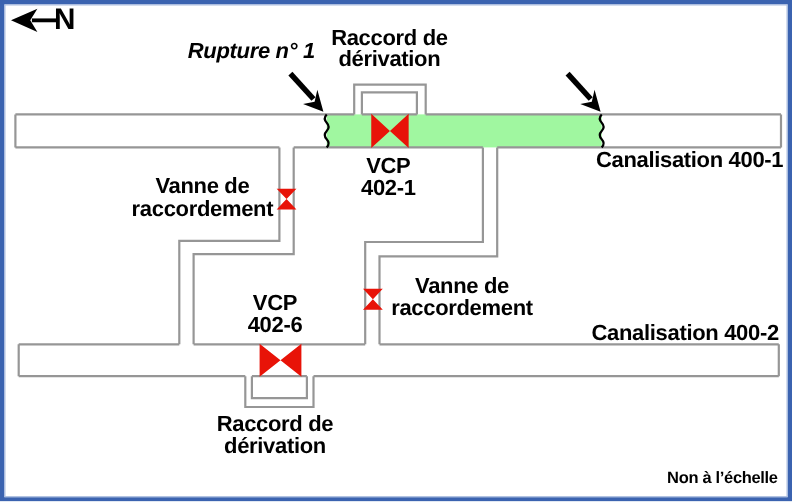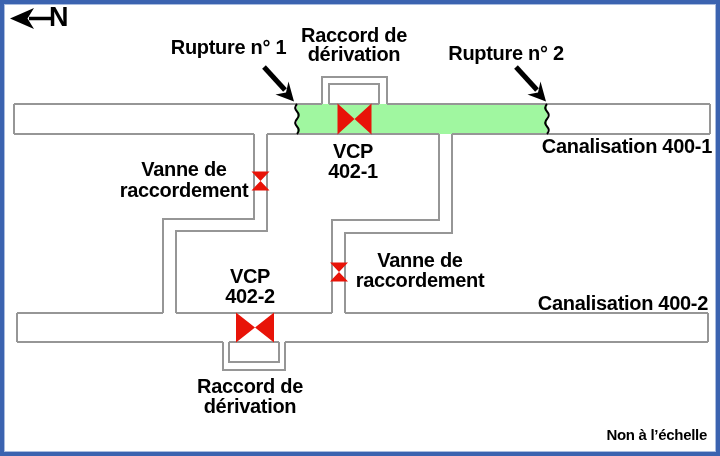--- a/index.html
+++ b/index.html
@@ -64,49 +64,48 @@
       <polygon class="arrow-head" points="294,101.5 275.5,94.5 286,92.5 288.5,81.5"></polygon>
     </g>
     <g>
       <path class="arrow-shaft" stroke-width="5" d="M516,67 L537,90"></path>
       <polygon class="arrow-head" points="546,101.5 527.5,94.5 538,92.5 540.5,81.5"></polygon>
     </g>
   </svg>
 
   <div class="lbl left" style="left:49px;top:4px;font-size:27px;line-height:27px;">N</div>
 
-  <div class="lbl" style="left:146px;top:37px;width:165px;">Rupture n° 1</div>
+  <div class="lbl" style="left:146px;top:37px;width:165px;font-style:italic;">Rupture n° 1</div>
 
   <div class="lbl" style="left:274px;top:26px;width:160px;line-height:19px;">
     <span class="ln">Raccord de</span>
     <span class="ln">dérivation</span>
   </div>
 
-  <div class="lbl" style="left:424px;top:43px;width:164px;">Rupture n° 2</div>
 
   <div class="lbl right" style="right:8px;top:136px;">Canalisation 400-1</div>
 
   <div class="lbl" style="left:94px;top:159px;width:180px;line-height:21px;">
     <span class="ln">Vanne de</span>
     <span class="ln">raccordement</span>
   </div>
 
   <div class="lbl" style="left:293px;top:141px;width:120px;">
     <span class="ln">VCP</span>
     <span class="ln">402-1</span>
   </div>
 
   <div class="lbl" style="left:330px;top:250px;width:180px;">
     <span class="ln">Vanne de</span>
     <span class="ln">raccordement</span>
   </div>
 
   <div class="lbl" style="left:190px;top:266px;width:120px;">
     <span class="ln">VCP</span>
-    <span class="ln">402-2</span>
+    <span class="ln">402-6</span>
   </div>
 
   <div class="lbl right" style="right:12px;top:293px;margin-left:20px;">Canalisation 400-2</div>
 
   <div class="lbl" style="left:170px;top:376px;width:160px;">
     <span class="ln">Raccord de</span>
     <span class="ln">dérivation</span>
   </div>
 
   <div class="lbl right" style="right:13px;top:425px;font-size:15px;">Non à l’échelle</div>

